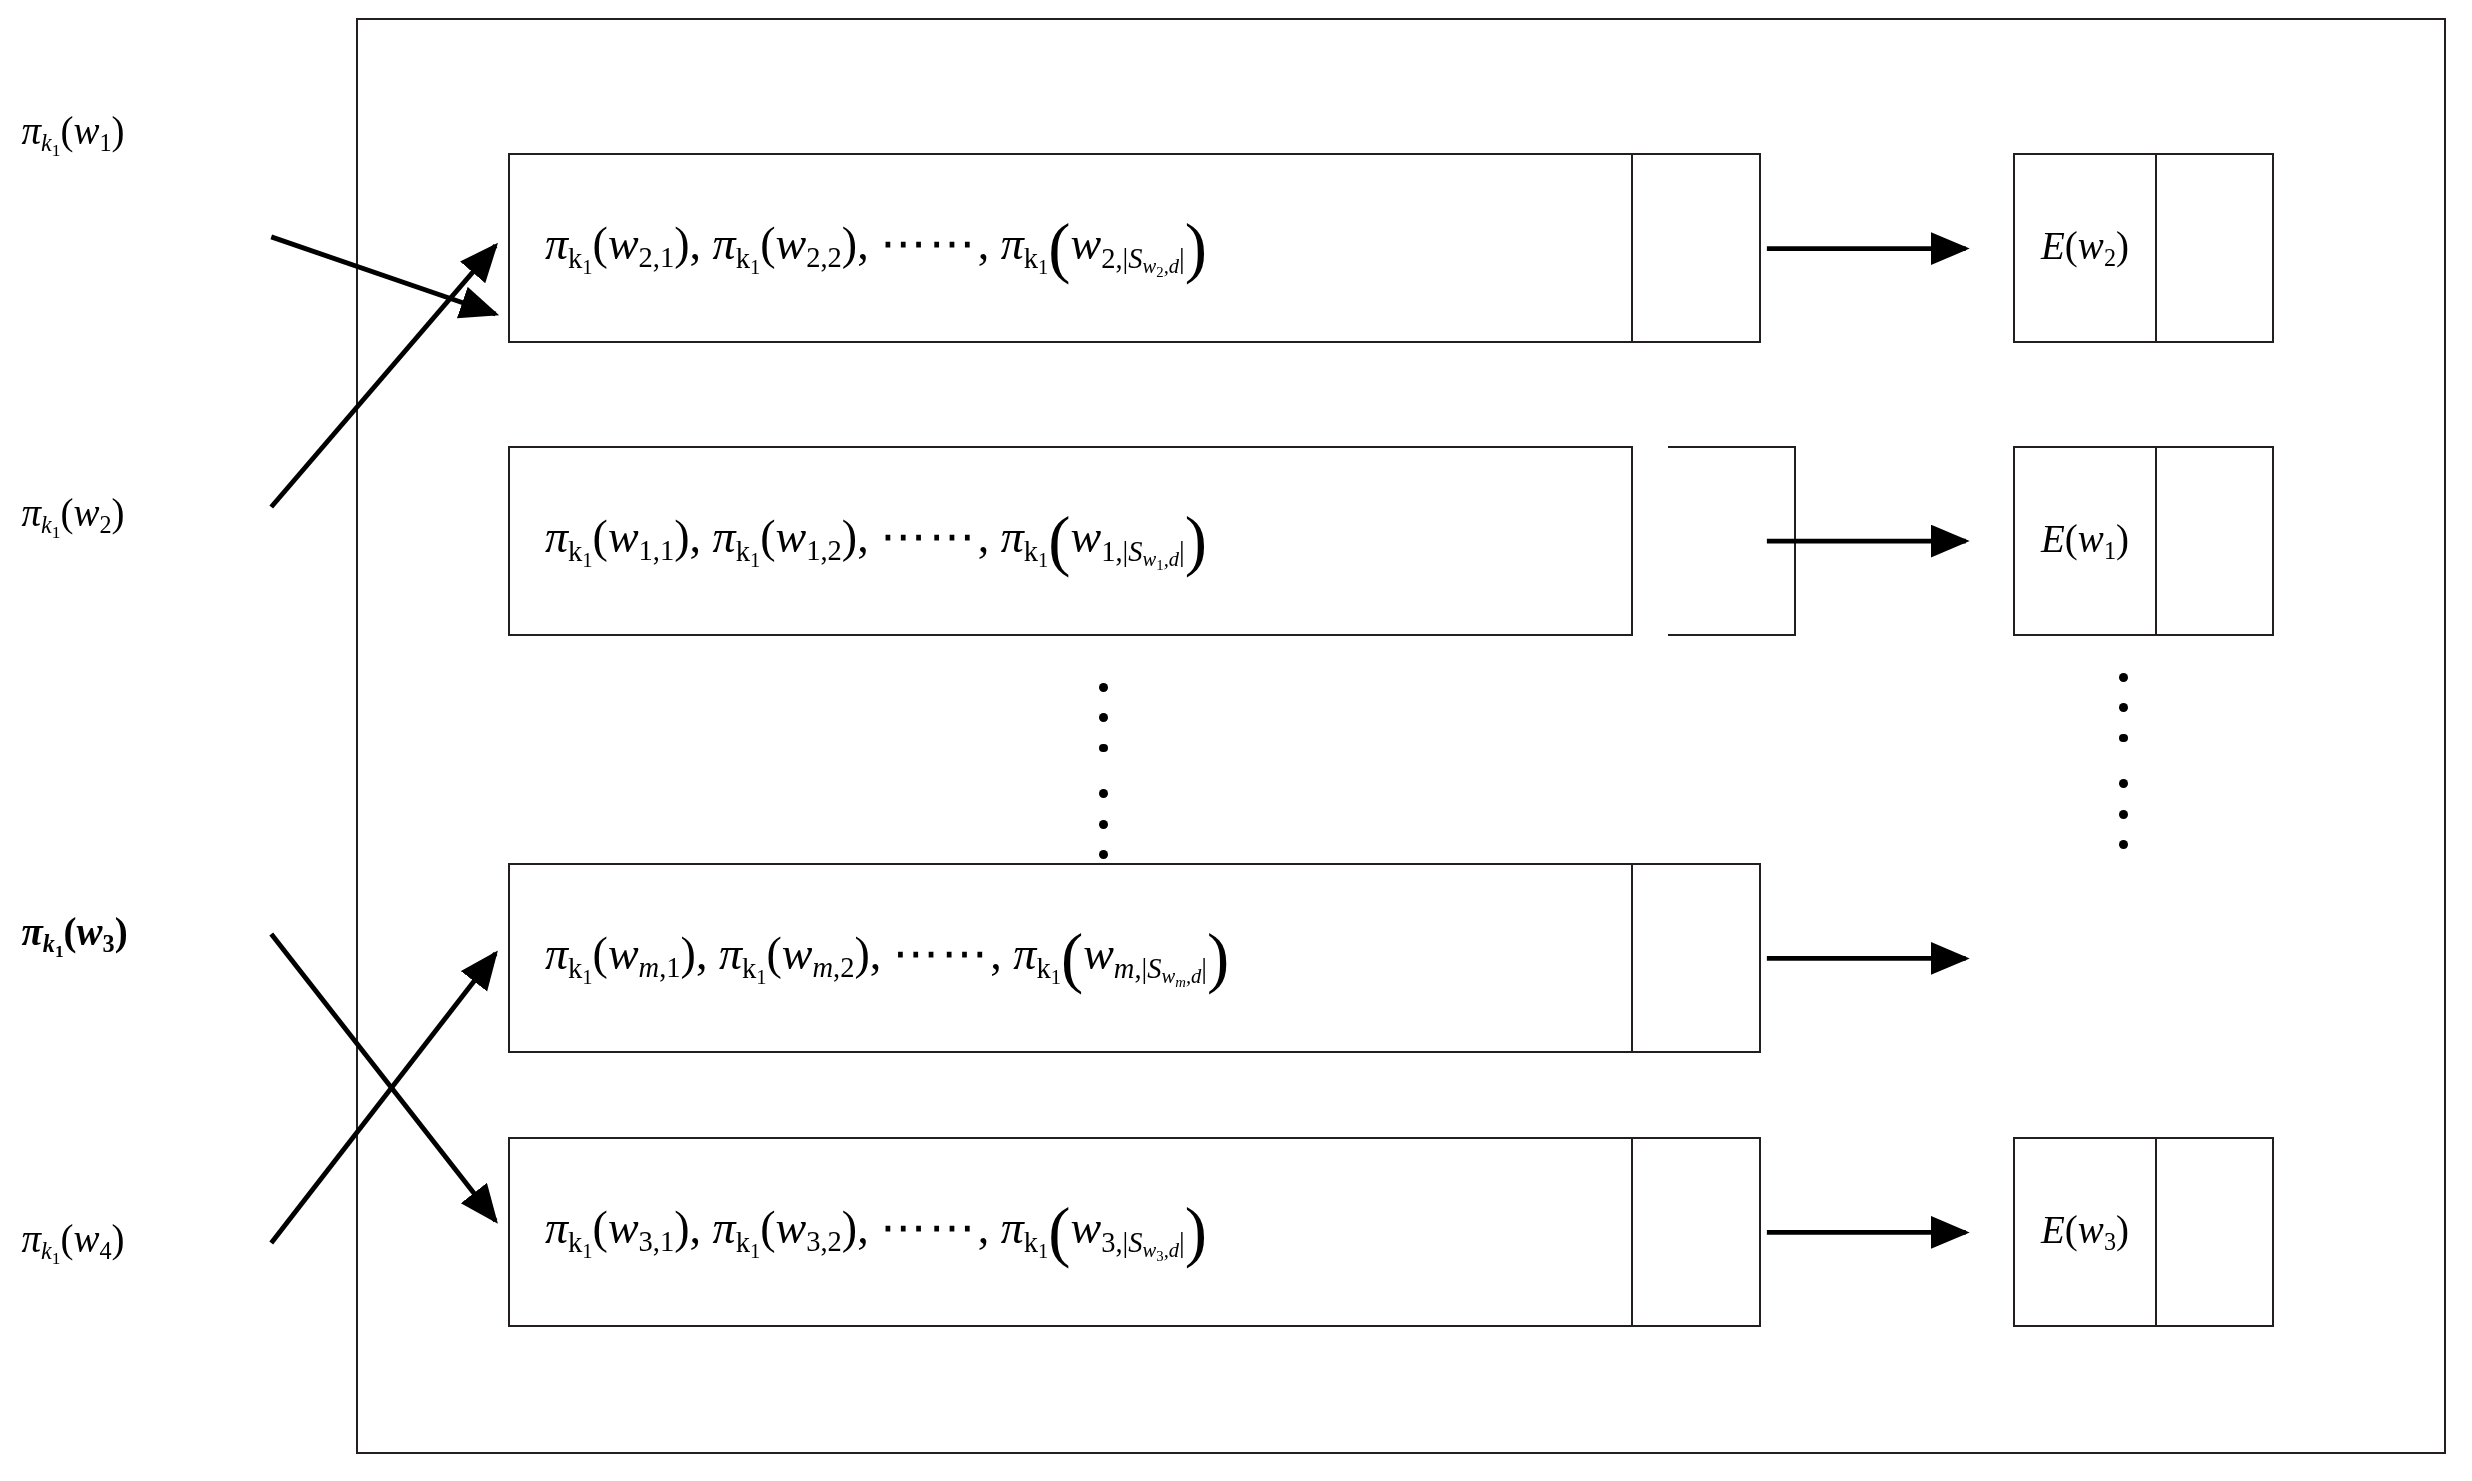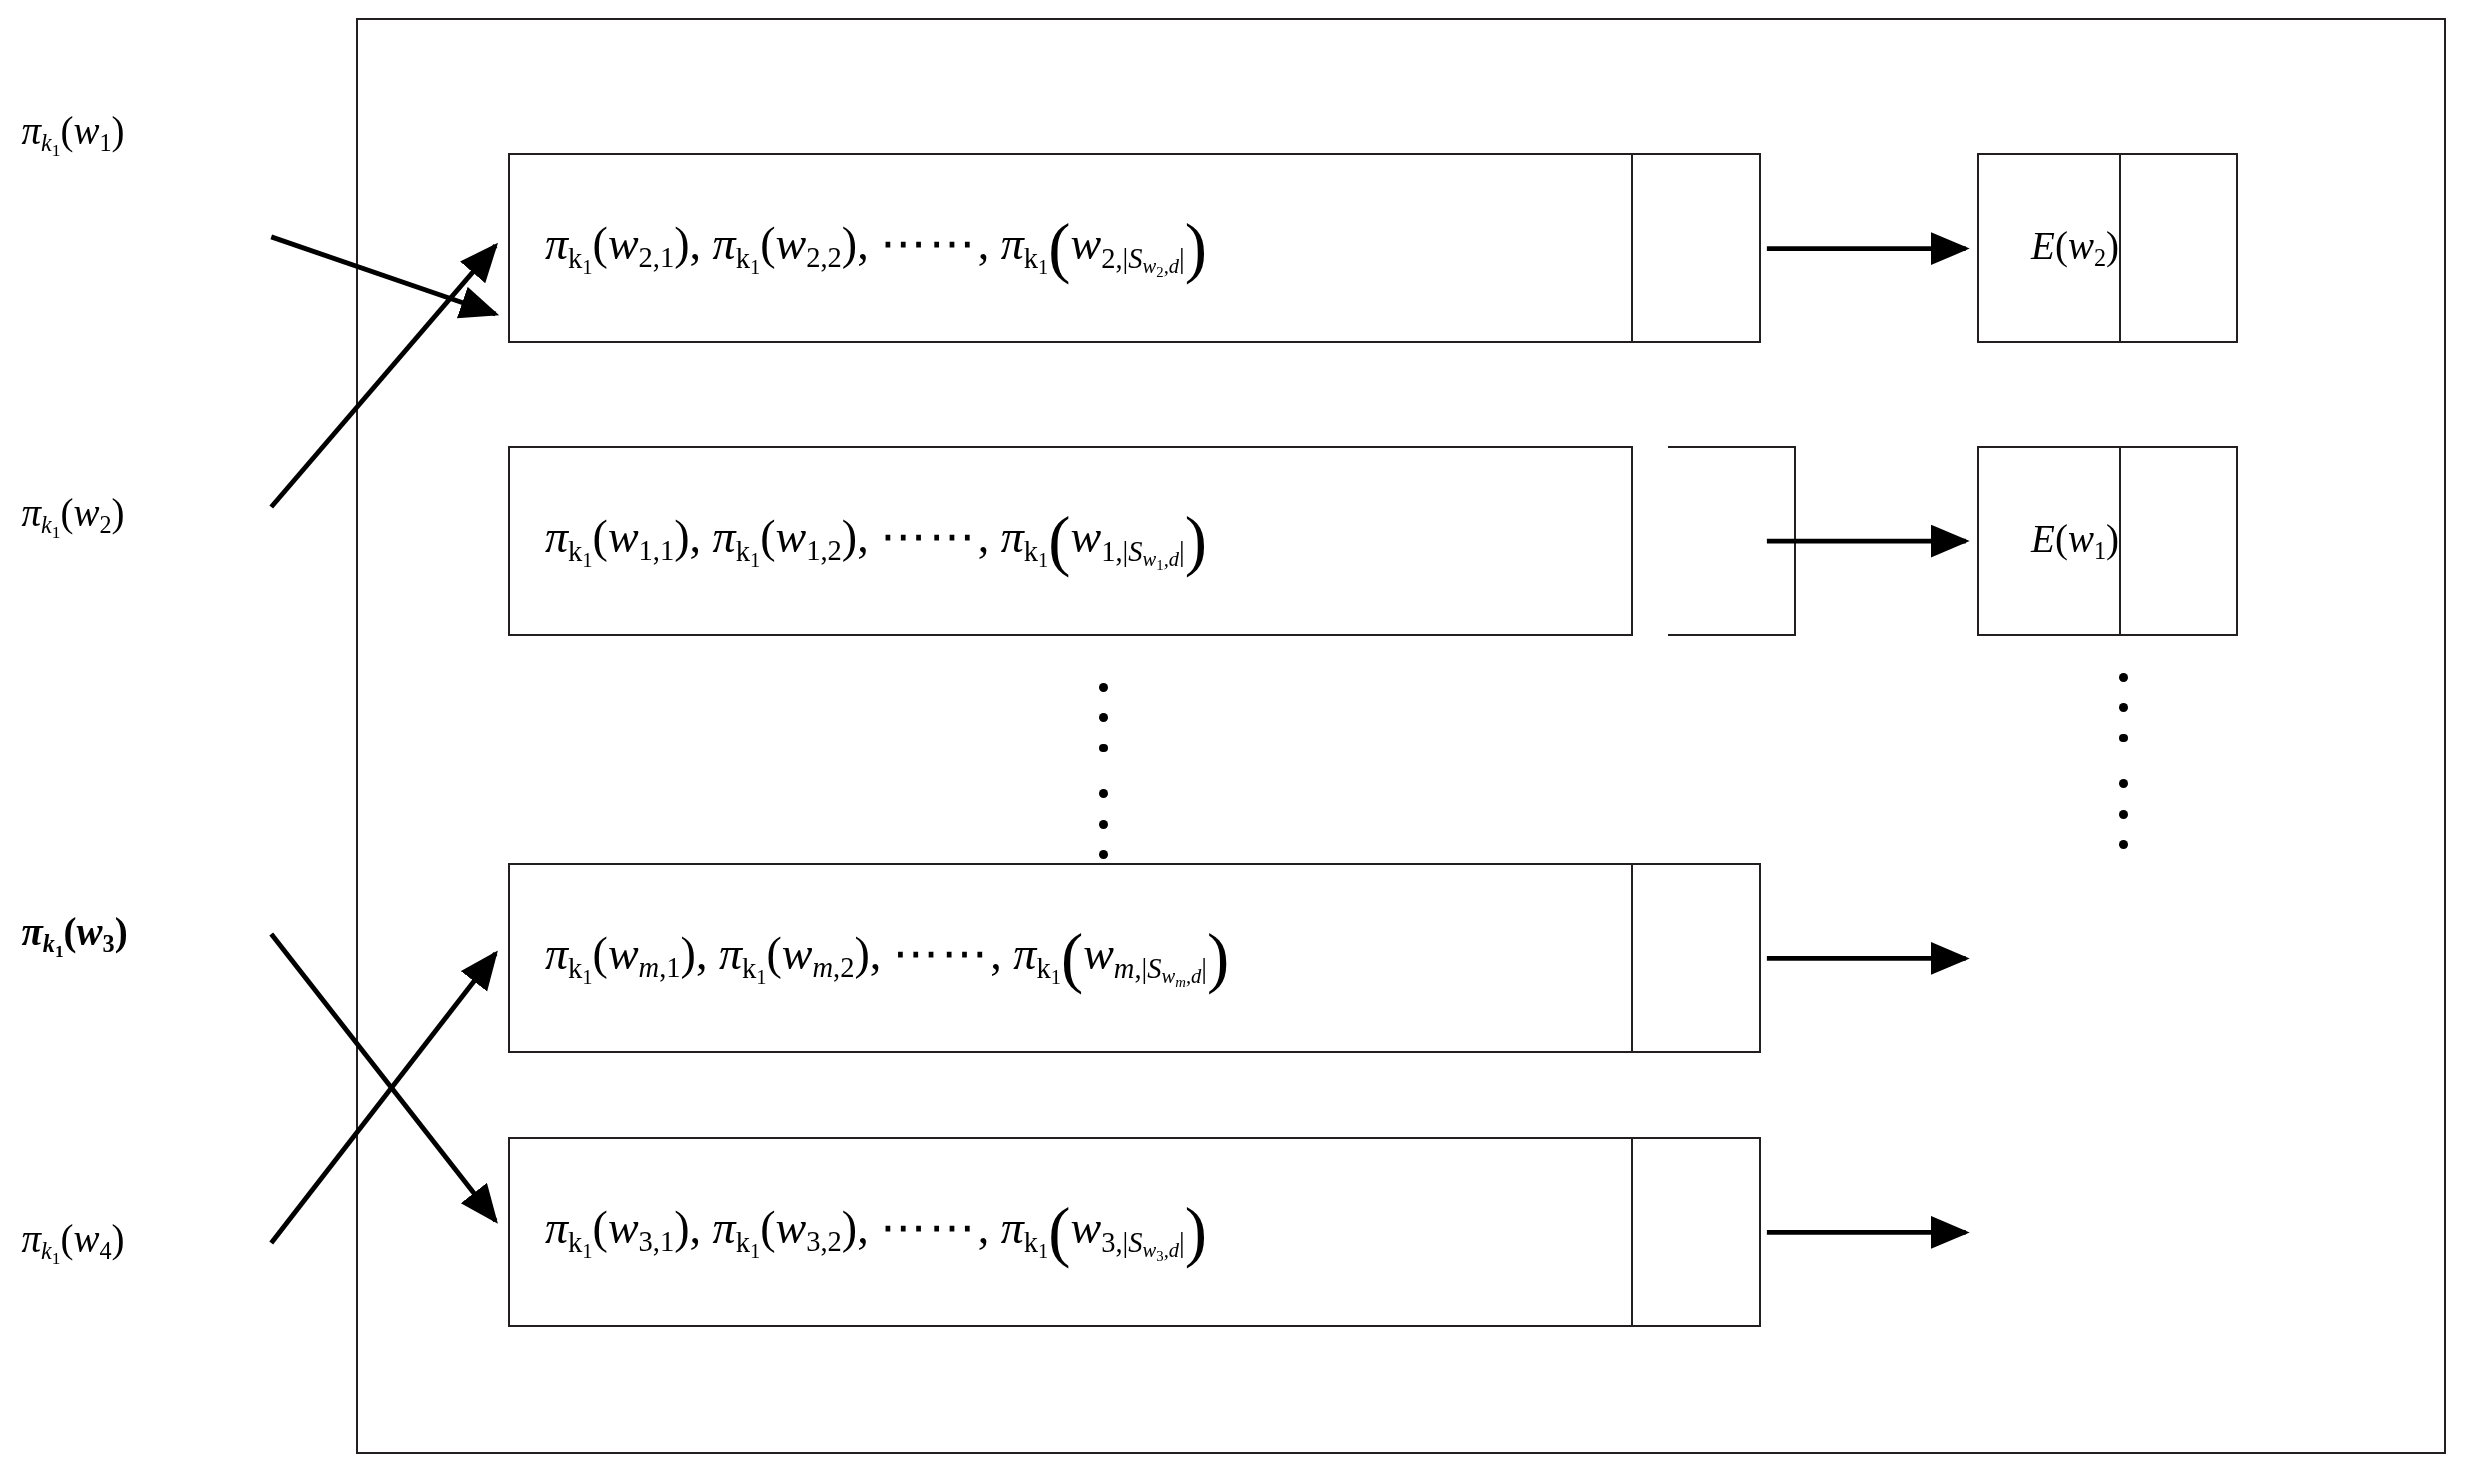--- a/index.html
+++ b/index.html
@@ -80,22 +80,23 @@
     display: flex;
     flex-direction: row;
   }
   .emb-cell-main {
     border: 2.9px solid #231f20;
     box-sizing: border-box;
     width: 144px;
     height: 100%;
     display: flex;
     align-items: center;
-    justify-content: flex-end;
-    background: #ffffff;
+    justify-content: center;
+    background: #ffffff;
+    margin-left: 36px;
   }
   .emb-cell-tail {
     border: 2.9px solid #231f20;
     border-left: none;
     box-sizing: border-box;
     width: 117px;
     height: 100%;
     background: #ffffff;
   }
   .emb-text {
@@ -226,20 +227,28 @@
   <div class="emb-row" style="left:1977px; top:446px;">
     <div class="emb-cell-main">
       <span class="emb-text">
         <span class="mi">E</span><span class="mu">(</span><span class="mi">w</span><sub class="mu">1</sub><span class="mu">)</span>
       </span>
     </div>
     <div class="emb-cell-tail"></div>
   </div>
 
 
+  <div class="emb-row" style="left:1977px; top:1137px;">
+    <div class="emb-cell-main">
+      <span class="emb-text">
+        <span class="mi">E</span><span class="mu">(</span><span class="mi">w</span><sub class="mu">3</sub><span class="mu">)</span>
+      </span>
+    </div>
+    <div class="emb-cell-tail"></div>
+  </div>
 
   <div class="vdots" style="left:1089px; top:683px;">
     <span class="dot"></span>
     <span class="dot"></span>
     <span class="dot"></span>
     <span class="dot gap"></span>
     <span class="dot"></span>
     <span class="dot"></span>
   </div>
 

